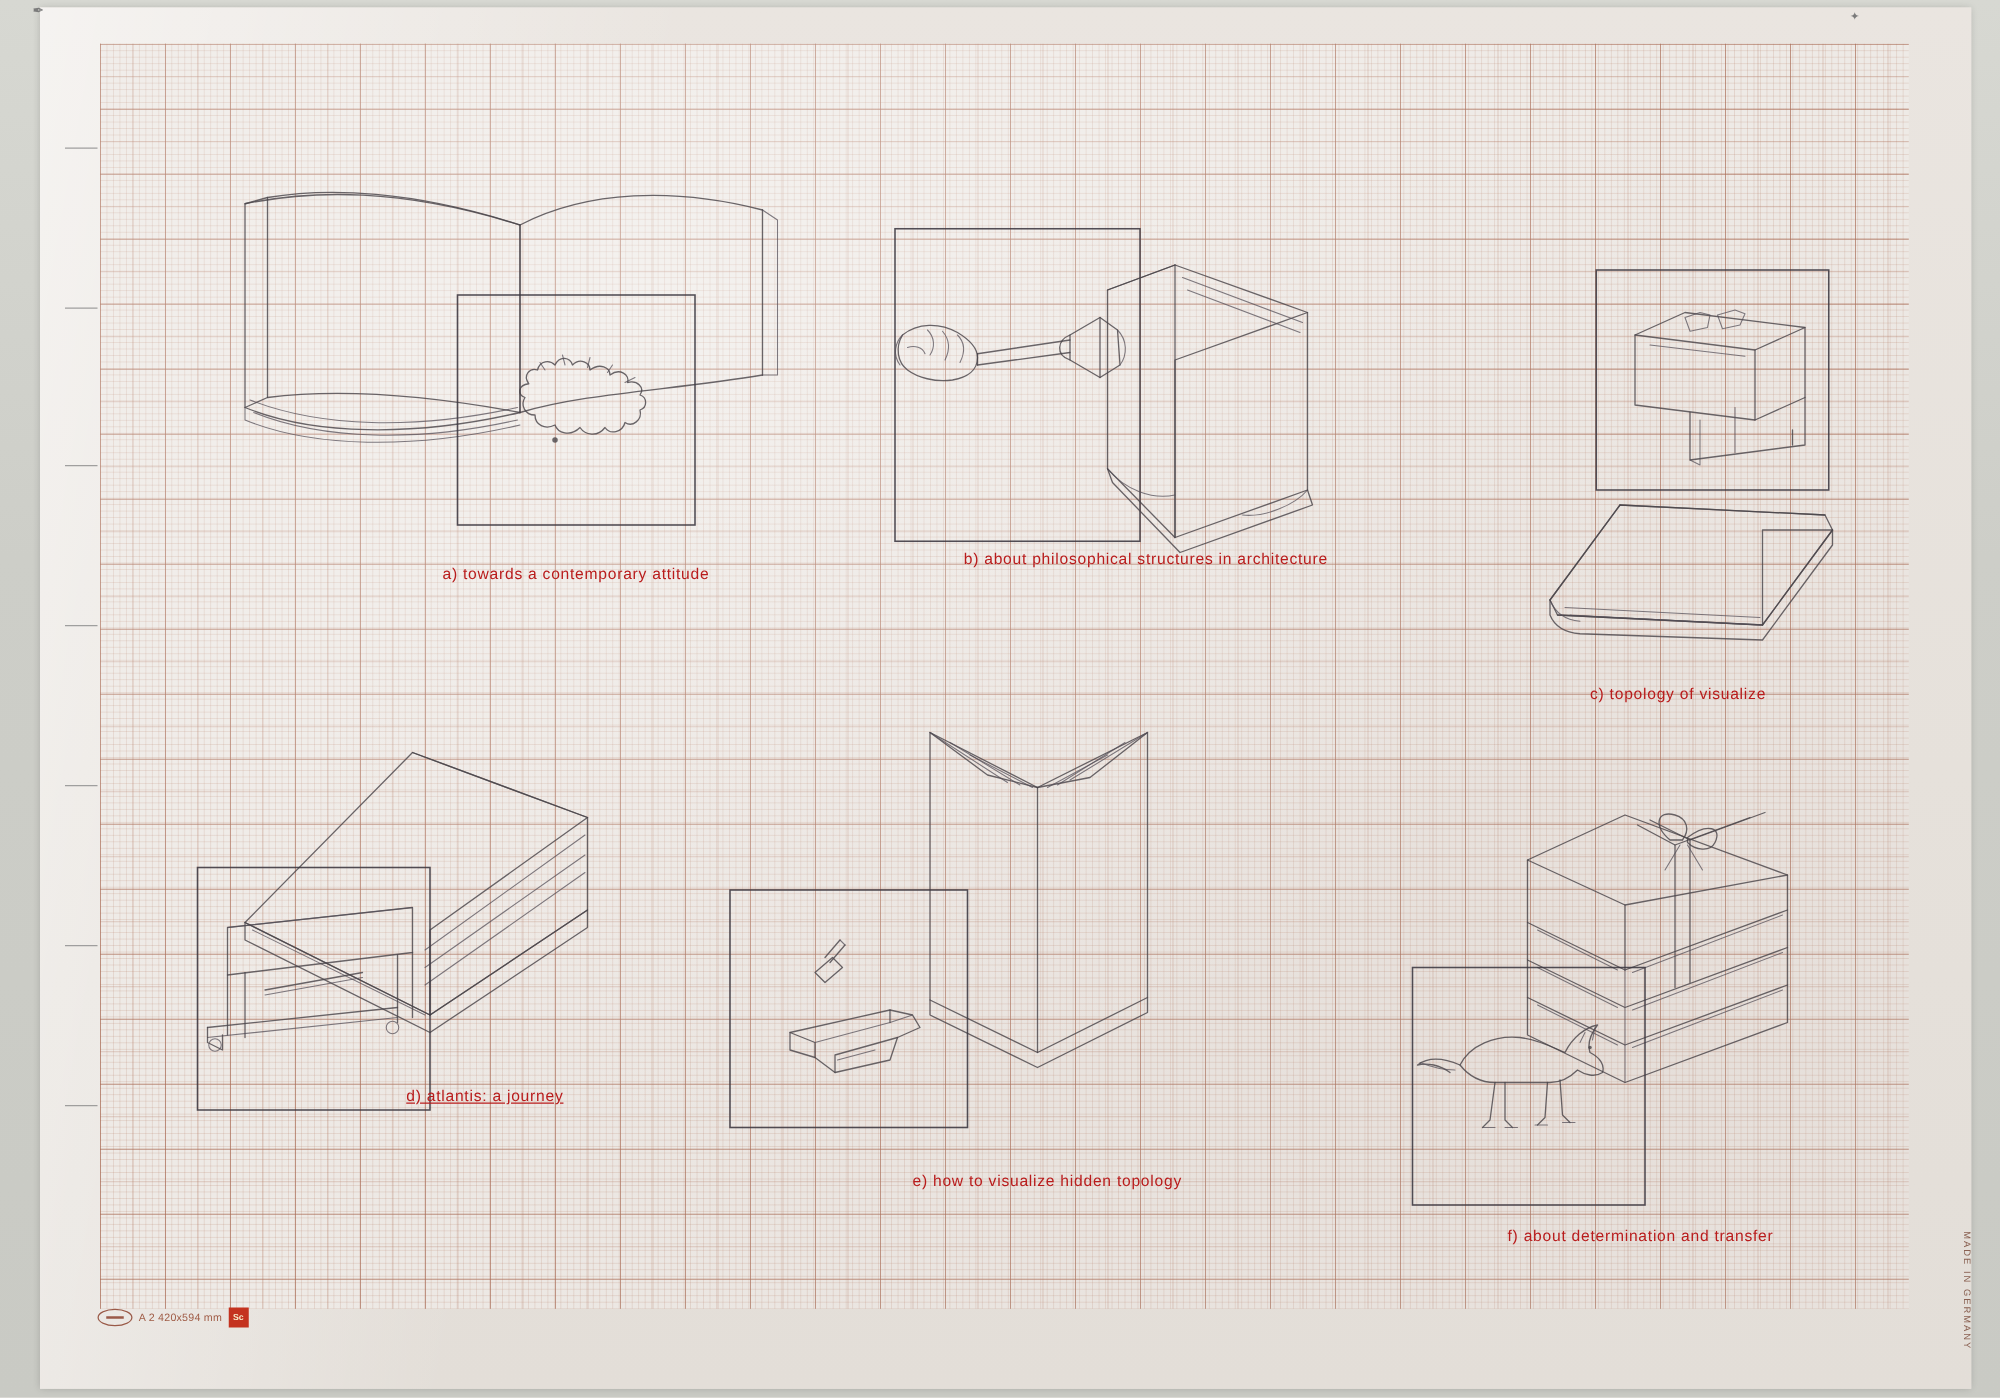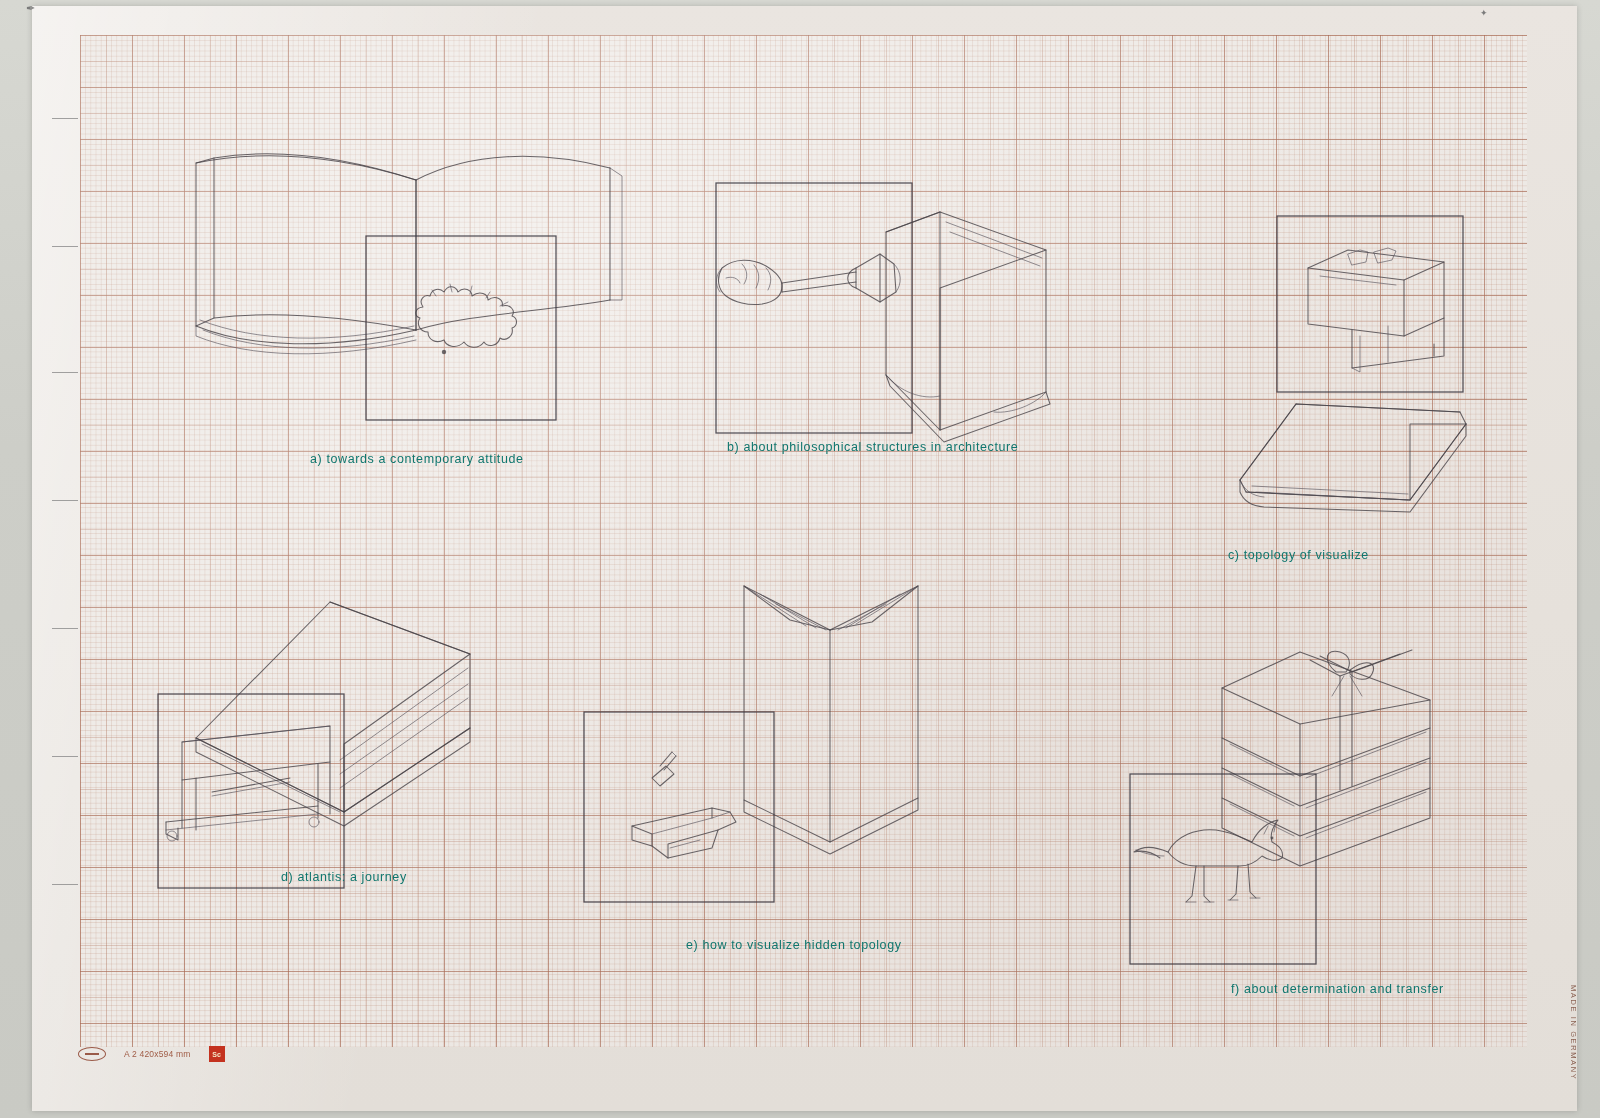--- a/index.html
+++ b/index.html
@@ -71,27 +71,28 @@
   .draw svg{position:absolute;left:0;top:0;}
   .pencil{fill:none;stroke:#4a464a;stroke-width:1.05;stroke-linecap:round;stroke-linejoin:round;opacity:.82;}
   .pencil-thin{fill:none;stroke:#55505a;stroke-width:0.85;stroke-linecap:round;stroke-linejoin:round;opacity:.75;}
   .frame{fill:none;stroke:#3b3740;stroke-width:1.25;opacity:.88;}
   
   .caption{
     position:absolute;
     font-family:"Liberation Sans", sans-serif;
     font-size:12.5px;
     letter-spacing:.6px;
-    color:#0f766e;
+    color:#b91c1c;
     white-space:nowrap;
+    margin-left:44px;
   }
   
   .footer-marks{
     position:absolute;left:78px;top:1046px;
-    display:flex;align-items:center;gap:18px;
+    display:flex;align-items:center;gap:5px;
   }
   .oval-logo{
     width:26px;height:12px;border:1.2px solid #9a5a48;border-radius:50%;
     display:flex;align-items:center;justify-content:center;
   }
   .oval-bar{width:14px;height:2.5px;background:#9a5a48;}
   .size-text{
     font-size:8.5px;color:#a05c46;letter-spacing:.2px;
     font-family:"Liberation Sans", sans-serif;
   }
@@ -331,23 +332,23 @@
         <path class="pencil-thin" d="M1268,826 L1264,834 M1276,822 L1274,832"></path>
         <circle cx="1272" cy="838" r="1.4" fill="#4a464a" opacity=".8"></circle>
       </g>
 
     </svg>
   </div>
 
   <div class="caption" style="left:310px;top:452px;">a)  towards a contemporary attitude</div>
   <div class="caption" style="left:727px;top:440px;">b) about philosophical structures in architecture</div>
   <div class="caption" style="left:1228px;top:548px;">c) topology of visualize</div>
-  <div class="caption" style="left:281px;top:870px;">d)  atlantis: a journey</div>
+  <div class="caption" style="left:281px;top:870px;text-decoration:underline;">d)  atlantis: a journey</div>
   <div class="caption" style="left:686px;top:938px;">e) how to visualize hidden  topology</div>
-  <div class="caption" style="left:1231px;top:982px;">f) about determination and transfer</div>
+  <div class="caption" style="left:1162px;top:982px;">f) about determination and transfer</div>
 
   <div class="footer-marks">
     <div class="oval-logo">
       <div class="oval-bar"></div>
     </div>
     <div class="size-text">A 2  420x594 mm</div>
     <div class="red-badge">Sc</div>
   </div>
 
   <div class="made-in">MADE IN GERMANY</div>

